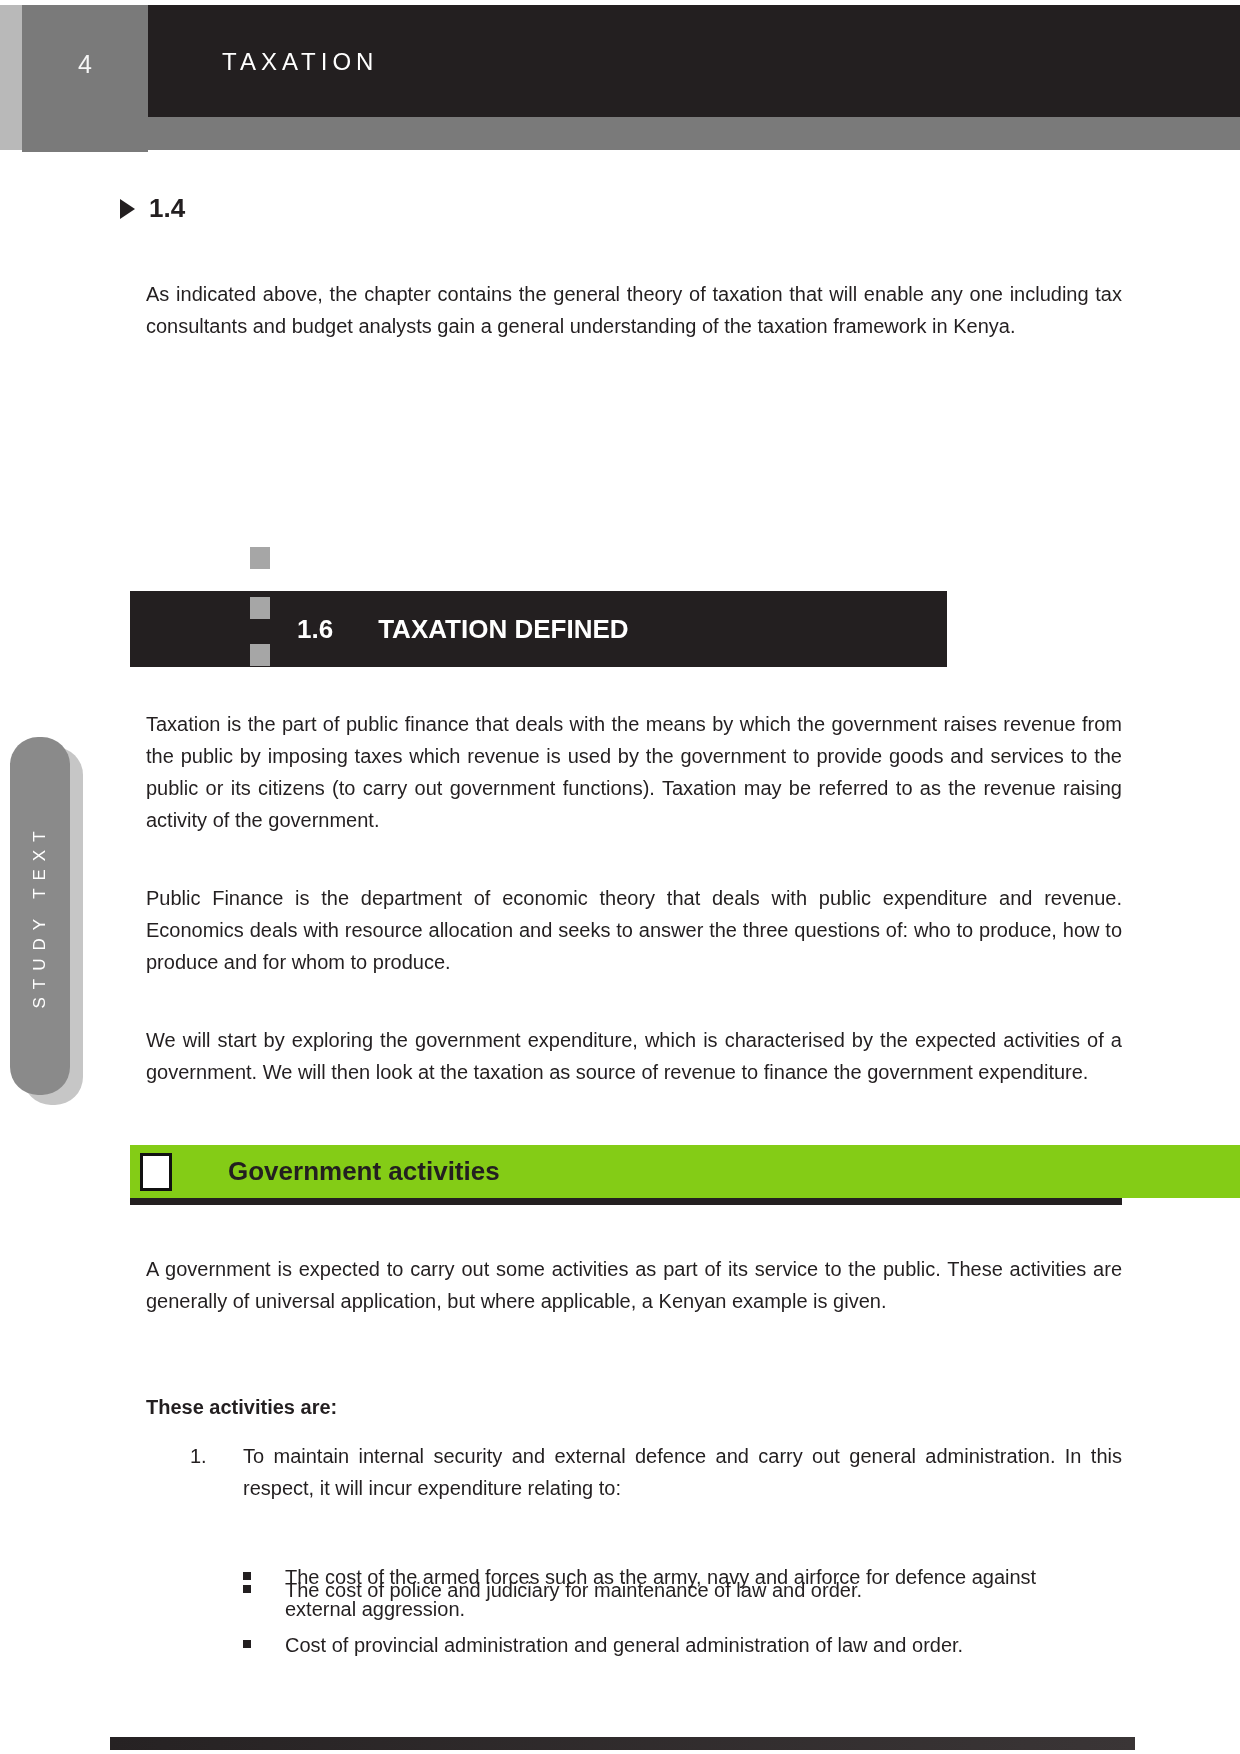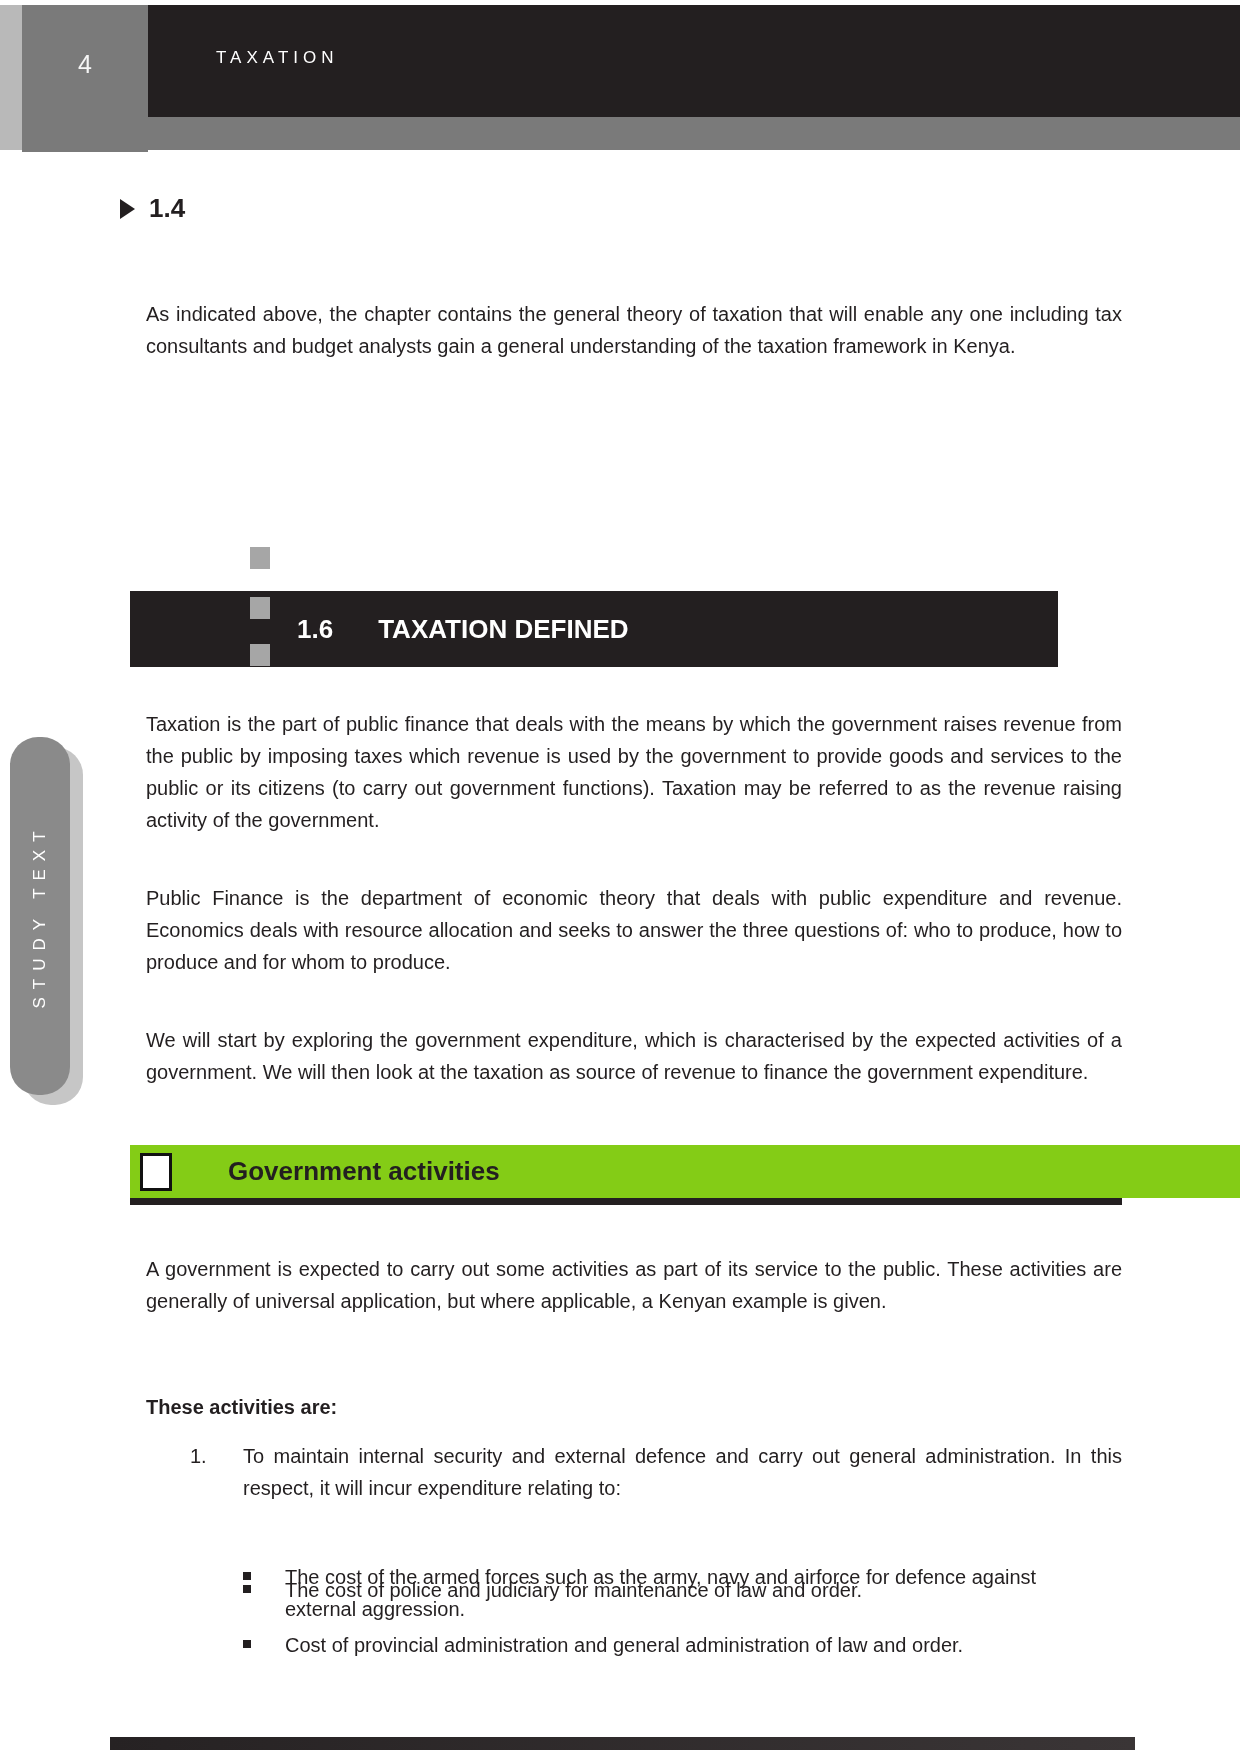--- a/index.html
+++ b/index.html
@@ -12,52 +12,52 @@
   }
   .page{position:absolute;left:0;top:0;width:1240px;height:1754px;overflow:hidden;background:#fff;}
 
   
   .hdr-sliver{position:absolute;left:0;top:5px;width:22px;height:145px;background:#b9b9b9;}
   .hdr-col{position:absolute;left:22px;top:5px;width:126px;height:147px;background:#7a7a7a;}
   .hdr-black{position:absolute;left:148px;top:5px;width:1092px;height:112px;background:#231f20;}
   .hdr-strip{position:absolute;left:148px;top:117px;width:1092px;height:33px;background:#7a7a7a;}
   .hdr-pagenum{position:absolute;left:22px;top:50px;width:126px;text-align:center;
     font-size:25px;color:#f5f5f5;font-weight:400;}
-  .hdr-title{position:absolute;left:216px;top:48px;font-size:17px;color:#ffffff;
+  .hdr-title{position:absolute;left:222px;top:48px;font-size:24px;color:#ffffff;
     letter-spacing:5px;font-weight:400;text-align:center;}
 
   
   .sidebar{position:absolute;left:10px;top:737px;width:60px;height:358px;
     background:#8a8a8a;border-radius:28px;box-shadow:13px 10px 0 #c6c6c6;}
   .sidebar-label{position:absolute;left:50%;top:50%;
     transform:translate(-50%,-50%) rotate(-90deg);
     color:#ffffff;font-size:17px;letter-spacing:8px;white-space:nowrap;font-weight:400;}
 
   
   .h14{position:absolute;left:120px;top:193px;display:flex;align-items:center;}
   .tri{width:0;height:0;border-top:10px solid transparent;border-bottom:10px solid transparent;
     border-left:15px solid #231f20;margin-right:14px;}
   .h14 .num{font-size:26px;font-weight:bold;}
   .h14 .ttl{font-size:26px;font-weight:bold;}
 
   
   .para{position:absolute;left:146px;width:976px;font-size:20px;line-height:32px;
     text-align:justify;color:#231f20;}
-  .p-intro{top:278px;margin-top:20px;}
+  .p-intro{top:278px;}
   .p-taxdef{top:708px;}
   .p-pubfin{top:882px;}
   .p-start{top:1024px;}
   .p-gov{top:1253px;}
 
   
   .sq{position:absolute;left:250px;width:20px;height:22px;background:#a6a6a6;z-index:3;}
   .sq1{top:547px;}.sq2{top:597px;}.sq3{top:644px;}
 
   
-  .banner16{position:absolute;left:130px;top:591px;width:928px;height:76px;background:#231f20;
+  .banner16{position:absolute;left:130px;top:591px;width:817px;height:76px;background:#231f20;
     display:flex;align-items:center;z-index:2;}
   .banner16 .num{color:#fff;font-size:26px;font-weight:bold;margin-left:167px;margin-right:45px;}
   .banner16 .ttl{color:#fff;font-size:26px;font-weight:bold;}
 
   
   .bannerGov{position:absolute;left:130px;top:1145px;width:1148px;height:53px;background:#84cc16;
     display:flex;align-items:center;}
   .bannerGov-underline{position:absolute;left:130px;top:1198px;width:992px;height:7px;background:#231f20;}
   .checkbox{width:26px;height:32px;background:#ffffff;border:3px solid #111111;margin-left:10px;}
   .bannerGov .ttl{font-size:26px;font-weight:bold;color:#231f20;margin-left:56px;}

